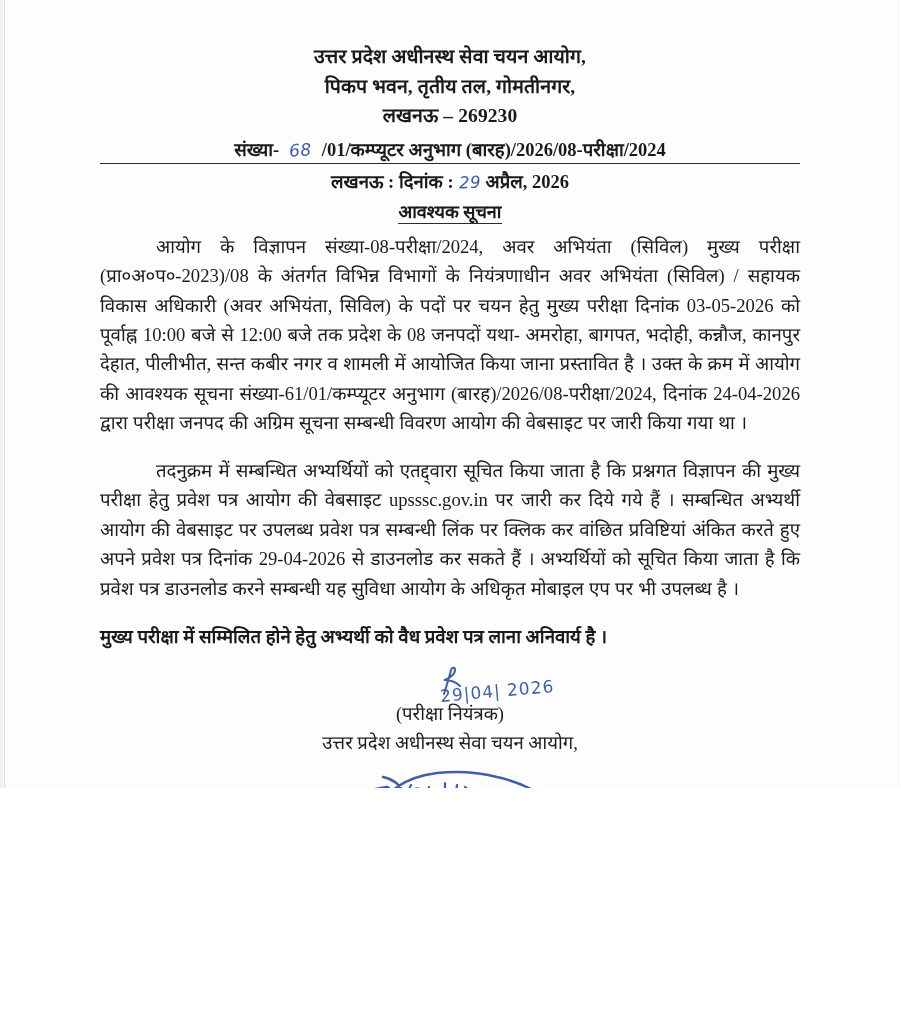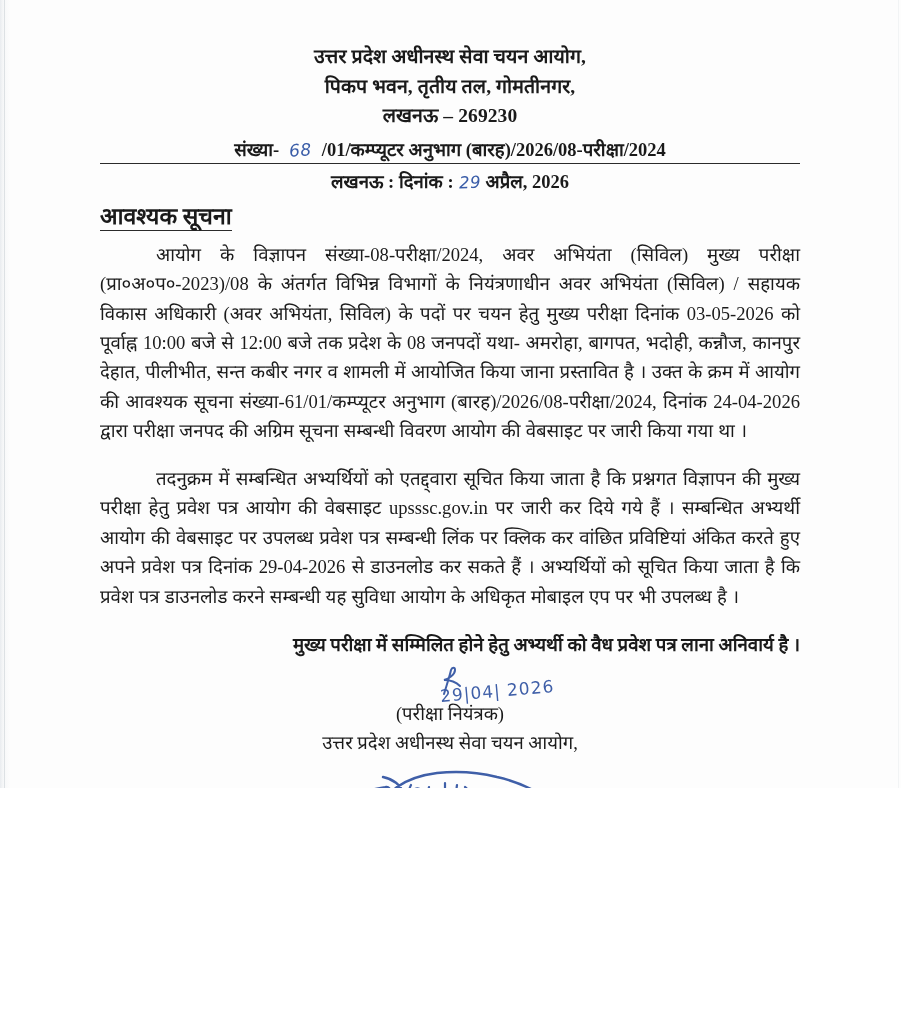--- a/index.html
+++ b/index.html
@@ -79,22 +79,23 @@
   .place-date {
     margin-top: 4px;
     text-align: center;
     font-weight: bold;
     font-size: 18.5px;
   }
   .place-date .hand { font-size: 16.5px; padding: 0 5px; transform: rotate(-2deg); }
 
   .notice-title {
     margin-top: 6px;
-    font-weight: bold;
-    font-size: 23px;
+    text-align: center;
+    font-weight: bold;
+    font-size: 18px;
   }
   .notice-title span {
     border-bottom: 1.5px solid #2b2b2b;
     padding-bottom: 1px;
   }
 
   
   .para {
     margin-top: 9px;
     font-size: 18.6px;
@@ -103,21 +104,21 @@
     text-justify: inter-word;
     text-indent: 56px;
     word-spacing: .5px;
   }
   .para.tight { margin-top: 7px; }
   .bold-line {
     margin-top: 2px;
     font-size: 18.6px;
     line-height: 1.58;
     font-weight: bold;
-    text-align: right;
+    text-align: left;
     text-indent: 0;
   }
   .note {
     margin-top: 9px;
     font-size: 18.6px;
     line-height: 1.62;
     font-weight: bold;
     text-align: justify;
     text-indent: 56px;
     text-decoration: underline;

